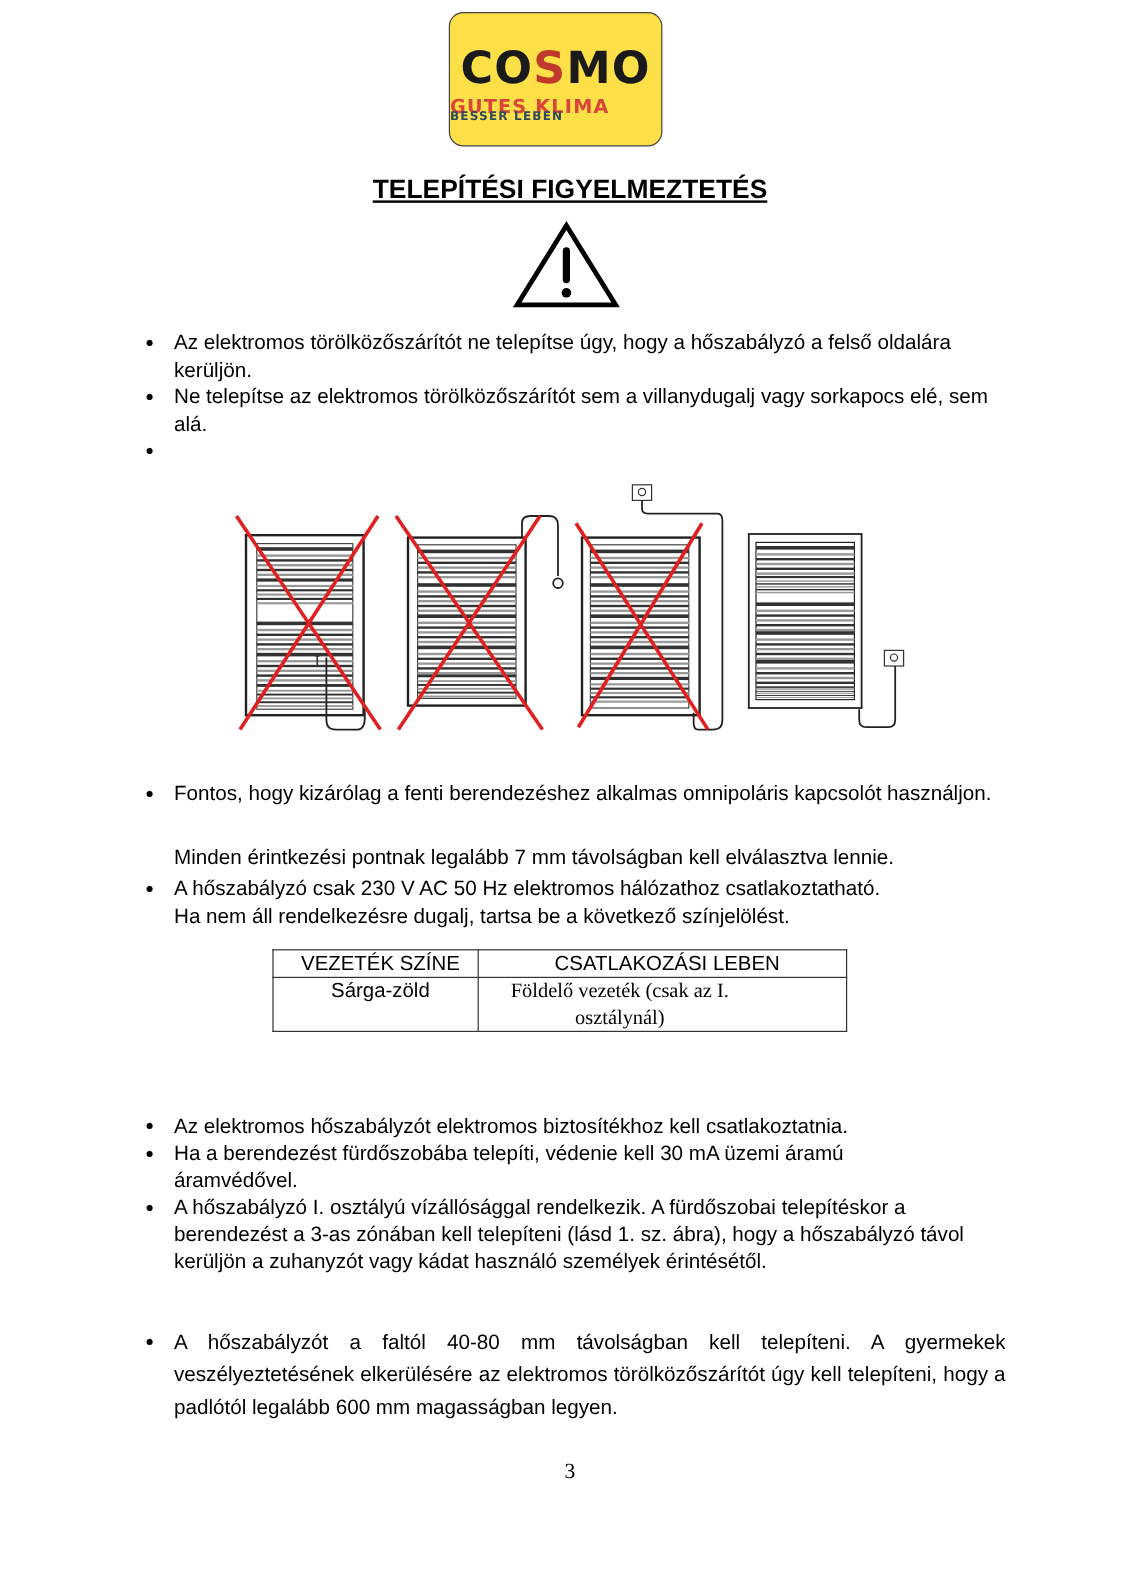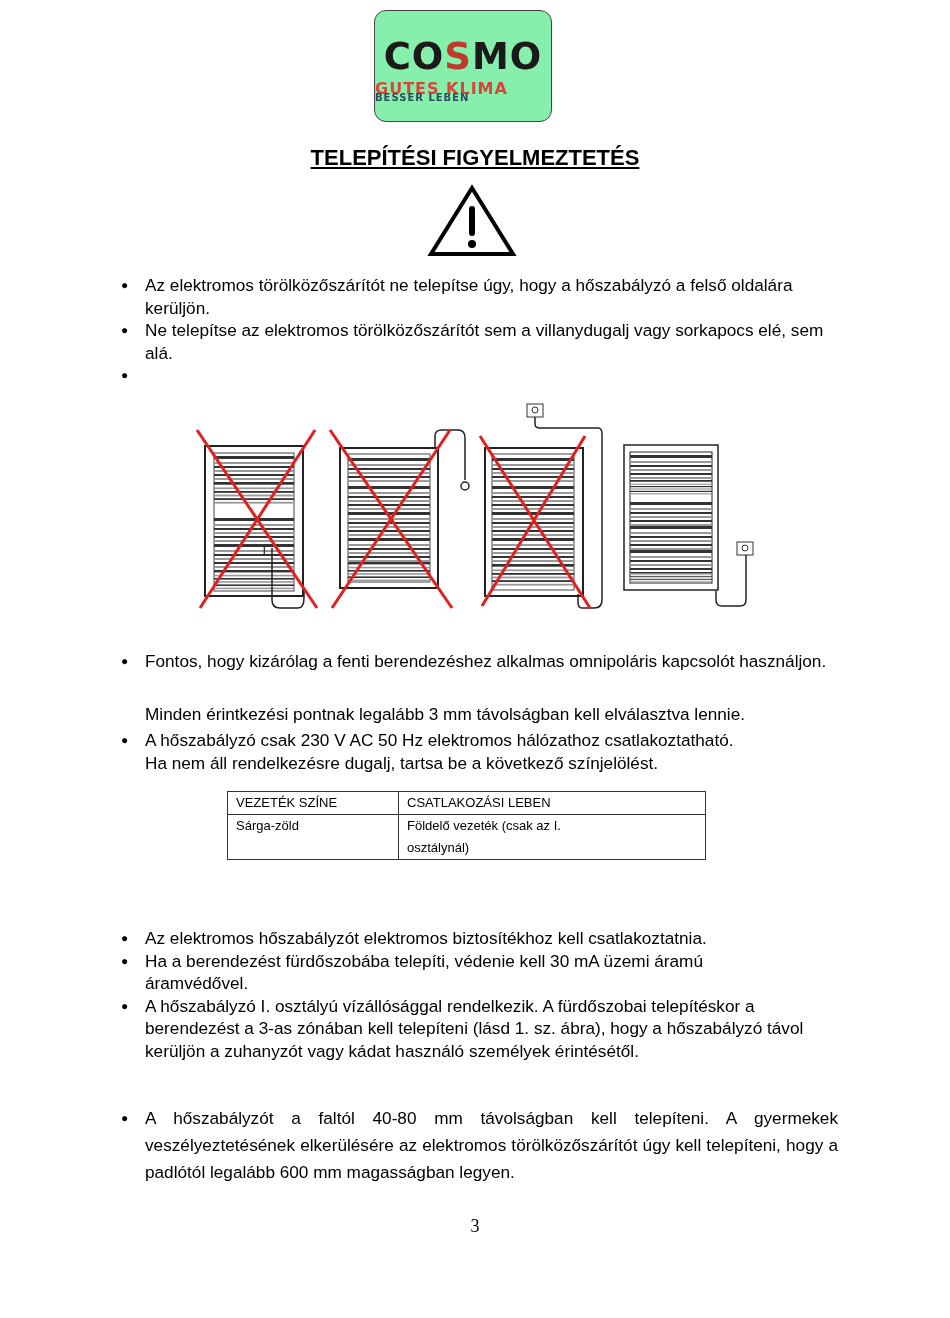--- a/index.html
+++ b/index.html
@@ -1,19 +1,19 @@
 <!DOCTYPE html>
 <html><head>
 <meta charset="utf-8">
 <style>
   html, body { margin:0; padding:0; background:#ffffff; }
   body { width:950px; height:1318px; position:relative; overflow:hidden;
          font-family:"Liberation Sans", sans-serif; color:#000; }
   .logo { position:absolute; left:374px; top:10px; width:176px; height:110px;
-          border:1.5px solid #444; border-radius:12px; background:#86efac; }
+          border:1.5px solid #444; border-radius:12px; background:#fde047; }
   .logo-word { position:absolute; left:0; right:0; top:24px; text-align:center;
                font-family:"DejaVu Sans", sans-serif; font-weight:bold; font-size:37px;
                letter-spacing:1px; color:#1a1a1a; }
   .logo-s { color:#c0392b; }
   .logo-l1 { position:absolute; left:0; right:0; top:68px; text-align:left;
              font-family:"DejaVu Sans", sans-serif; font-weight:bold; font-size:16px;
              letter-spacing:1px; color:#d8453a; }
   .logo-l2 { position:absolute; left:0; right:0; top:81px; text-align:left;
              font-family:"DejaVu Sans", sans-serif; font-weight:bold; font-size:10px;
              letter-spacing:1px; color:#2d4a5e; }
@@ -21,21 +21,21 @@
            font-weight:bold; font-size:22px; text-decoration:underline; }
   .warn { position:absolute; left:427px; top:184px; width:90px; height:74px; }
   .blist { position:absolute; left:120px; width:718px; margin:0; padding:0; list-style:none;
            font-size:17.2px; line-height:22.5px; }
   .blist li { position:relative; padding-left:25px; }
   .blist li .dot { position:absolute; left:1px; top:0; font-size:12px; }
   .justify { text-align:justify; text-align-last:left; }
   .plain { padding-left:25px; }
   .figure { position:absolute; left:190px; top:398px; width:580px; height:215px; }
   table.wires { position:absolute; left:227px; top:791px; width:479px;
-                border-collapse:collapse; font-size:13px; line-height:22px; }
+                border-collapse:collapse; font-size:17px; line-height:22px;text-align:center; }
   table.wires td { border:1px solid #333; padding:0 0 0 8px; vertical-align:top; }
   table.wires td.c1 { width:162px; }
   .pagenum { position:absolute; left:0; right:0; top:1216px; text-align:center;
              font-family:"Liberation Serif", serif; font-size:18px; }
 </style>
 </head>
 <body>
 
 <div class="logo">
   <div class="logo-word"><span>CO</span><span class="logo-s">S</span><span>MO</span></div>
@@ -166,35 +166,35 @@
     <rect x="547" y="144" width="16" height="13" fill="#fff" stroke="#333" stroke-width="1"></rect>
     <circle cx="555" cy="150" r="3" fill="none" stroke="#333" stroke-width="1"></circle>
     <path d="M526,193 L526,202 Q526,208 532,208 L550,208 Q556,208 556,202 L556,157" fill="none" stroke="#222" stroke-width="1.5"></path>
   </g>
 </svg>
 
 <ul class="blist" style="top:648px; line-height:27px;">
   <li class="justify"><span class="dot">●</span><span>Fontos, hogy kizárólag a fenti berendezéshez alkalmas omnipoláris kapcsolót használjon.</span></li>
 </ul>
 <div class="blist" style="top:703px; line-height:22px;">
-  <div class="plain">Minden érintkezési pontnak legalább 3 mm távolságban kell elválasztva lennie.</div>
+  <div class="plain">Minden érintkezési pontnak legalább 7 mm távolságban kell elválasztva lennie.</div>
 </div>
 <ul class="blist" style="top:729px; line-height:22.5px;">
   <li><span class="dot">●</span><span>A hőszabályzó csak 230 V AC 50 Hz elektromos hálózathoz csatlakoztatható.</span><br><span>Ha nem áll rendelkezésre dugalj, tartsa be a következő színjelölést.</span></li>
 </ul>
 
 <table class="wires">
   <tbody>
       <tr>
     <td class="c1">VEZETÉK SZÍNE</td>
     <td>CSATLAKOZÁSI LEBEN</td>
   </tr>
   <tr>
     <td class="c1">Sárga-zöld</td>
-    <td style="padding-right:79px;">Földelő vezeték (csak az I. osztálynál)</td>
+    <td style="padding-right:79px;font-family:Liberation Serif, serif;">Földelő vezeték (csak az I. osztálynál)</td>
   </tr>
 </tbody>
   </table>
 
 <ul class="blist" style="top:927px;">
   <li><span class="dot">●</span><span>Az elektromos hőszabályzót elektromos biztosítékhoz kell csatlakoztatnia.</span></li>
   <li style="padding-right:50px;"><span class="dot">●</span><span>Ha a berendezést fürdőszobába telepíti, védenie kell 30 mA üzemi áramú áramvédővel.</span></li>
   <li><span class="dot">●</span><span>A hőszabályzó I. osztályú vízállósággal rendelkezik. A fürdőszobai telepítéskor a berendezést a 3-as zónában kell telepíteni (lásd 1. sz. ábra), hogy a hőszabályzó távol kerüljön a zuhanyzót vagy kádat használó személyek érintésétől.</span></li>
 </ul>
 

